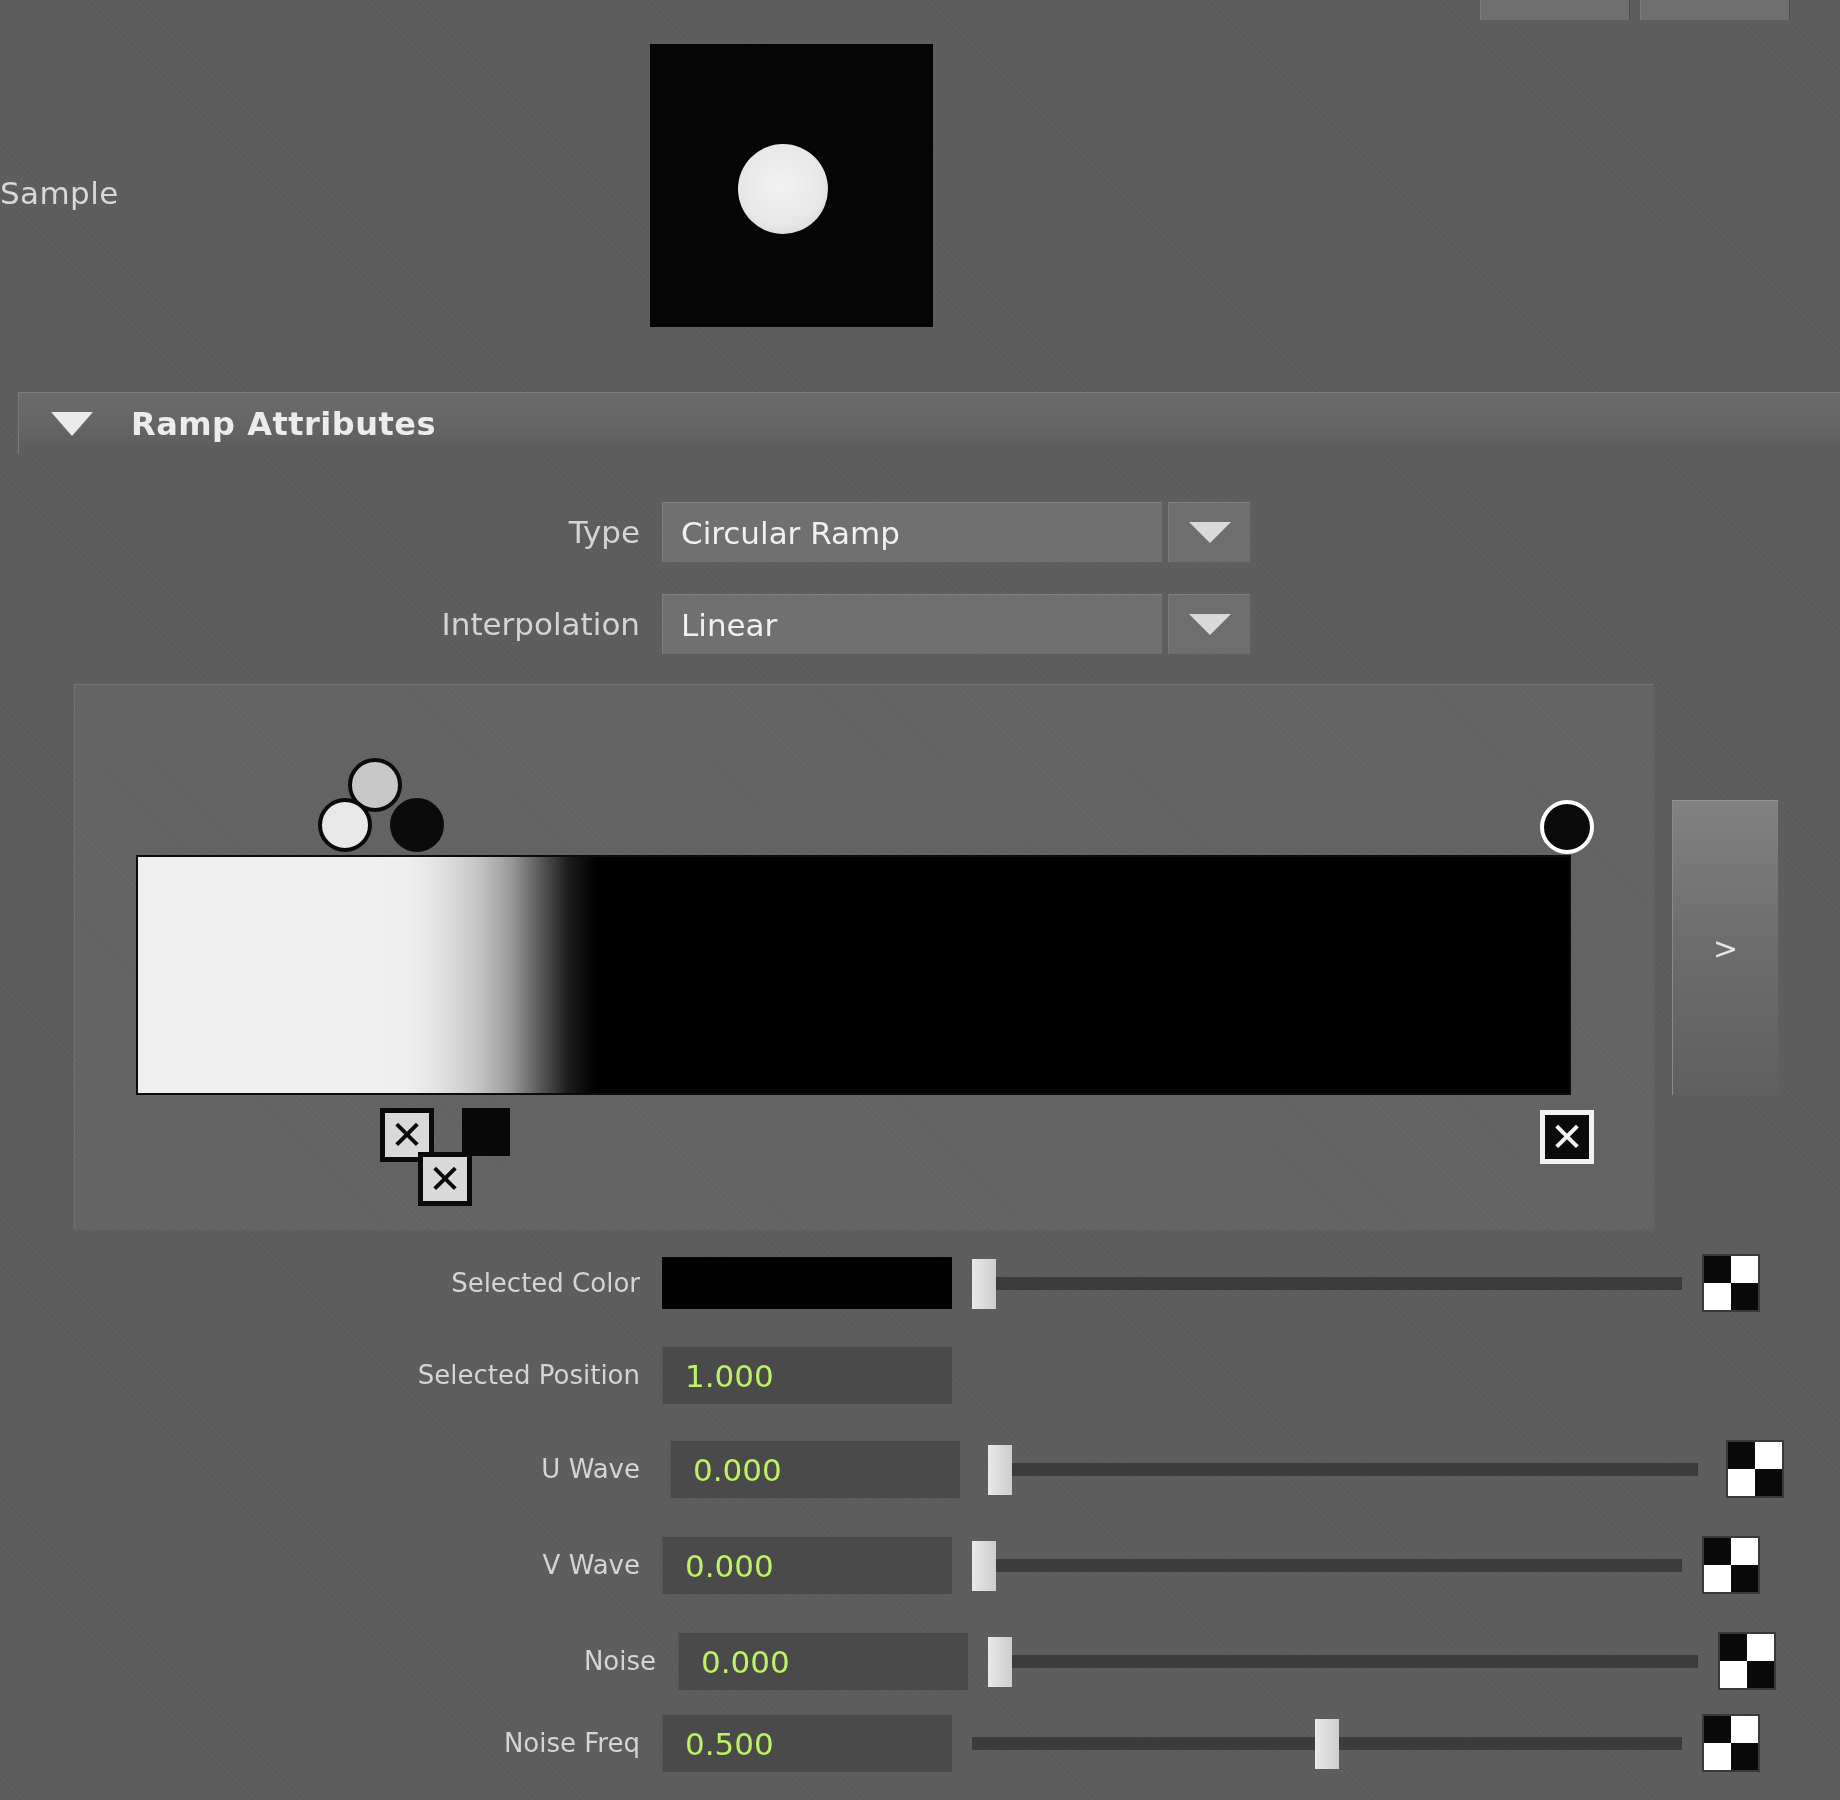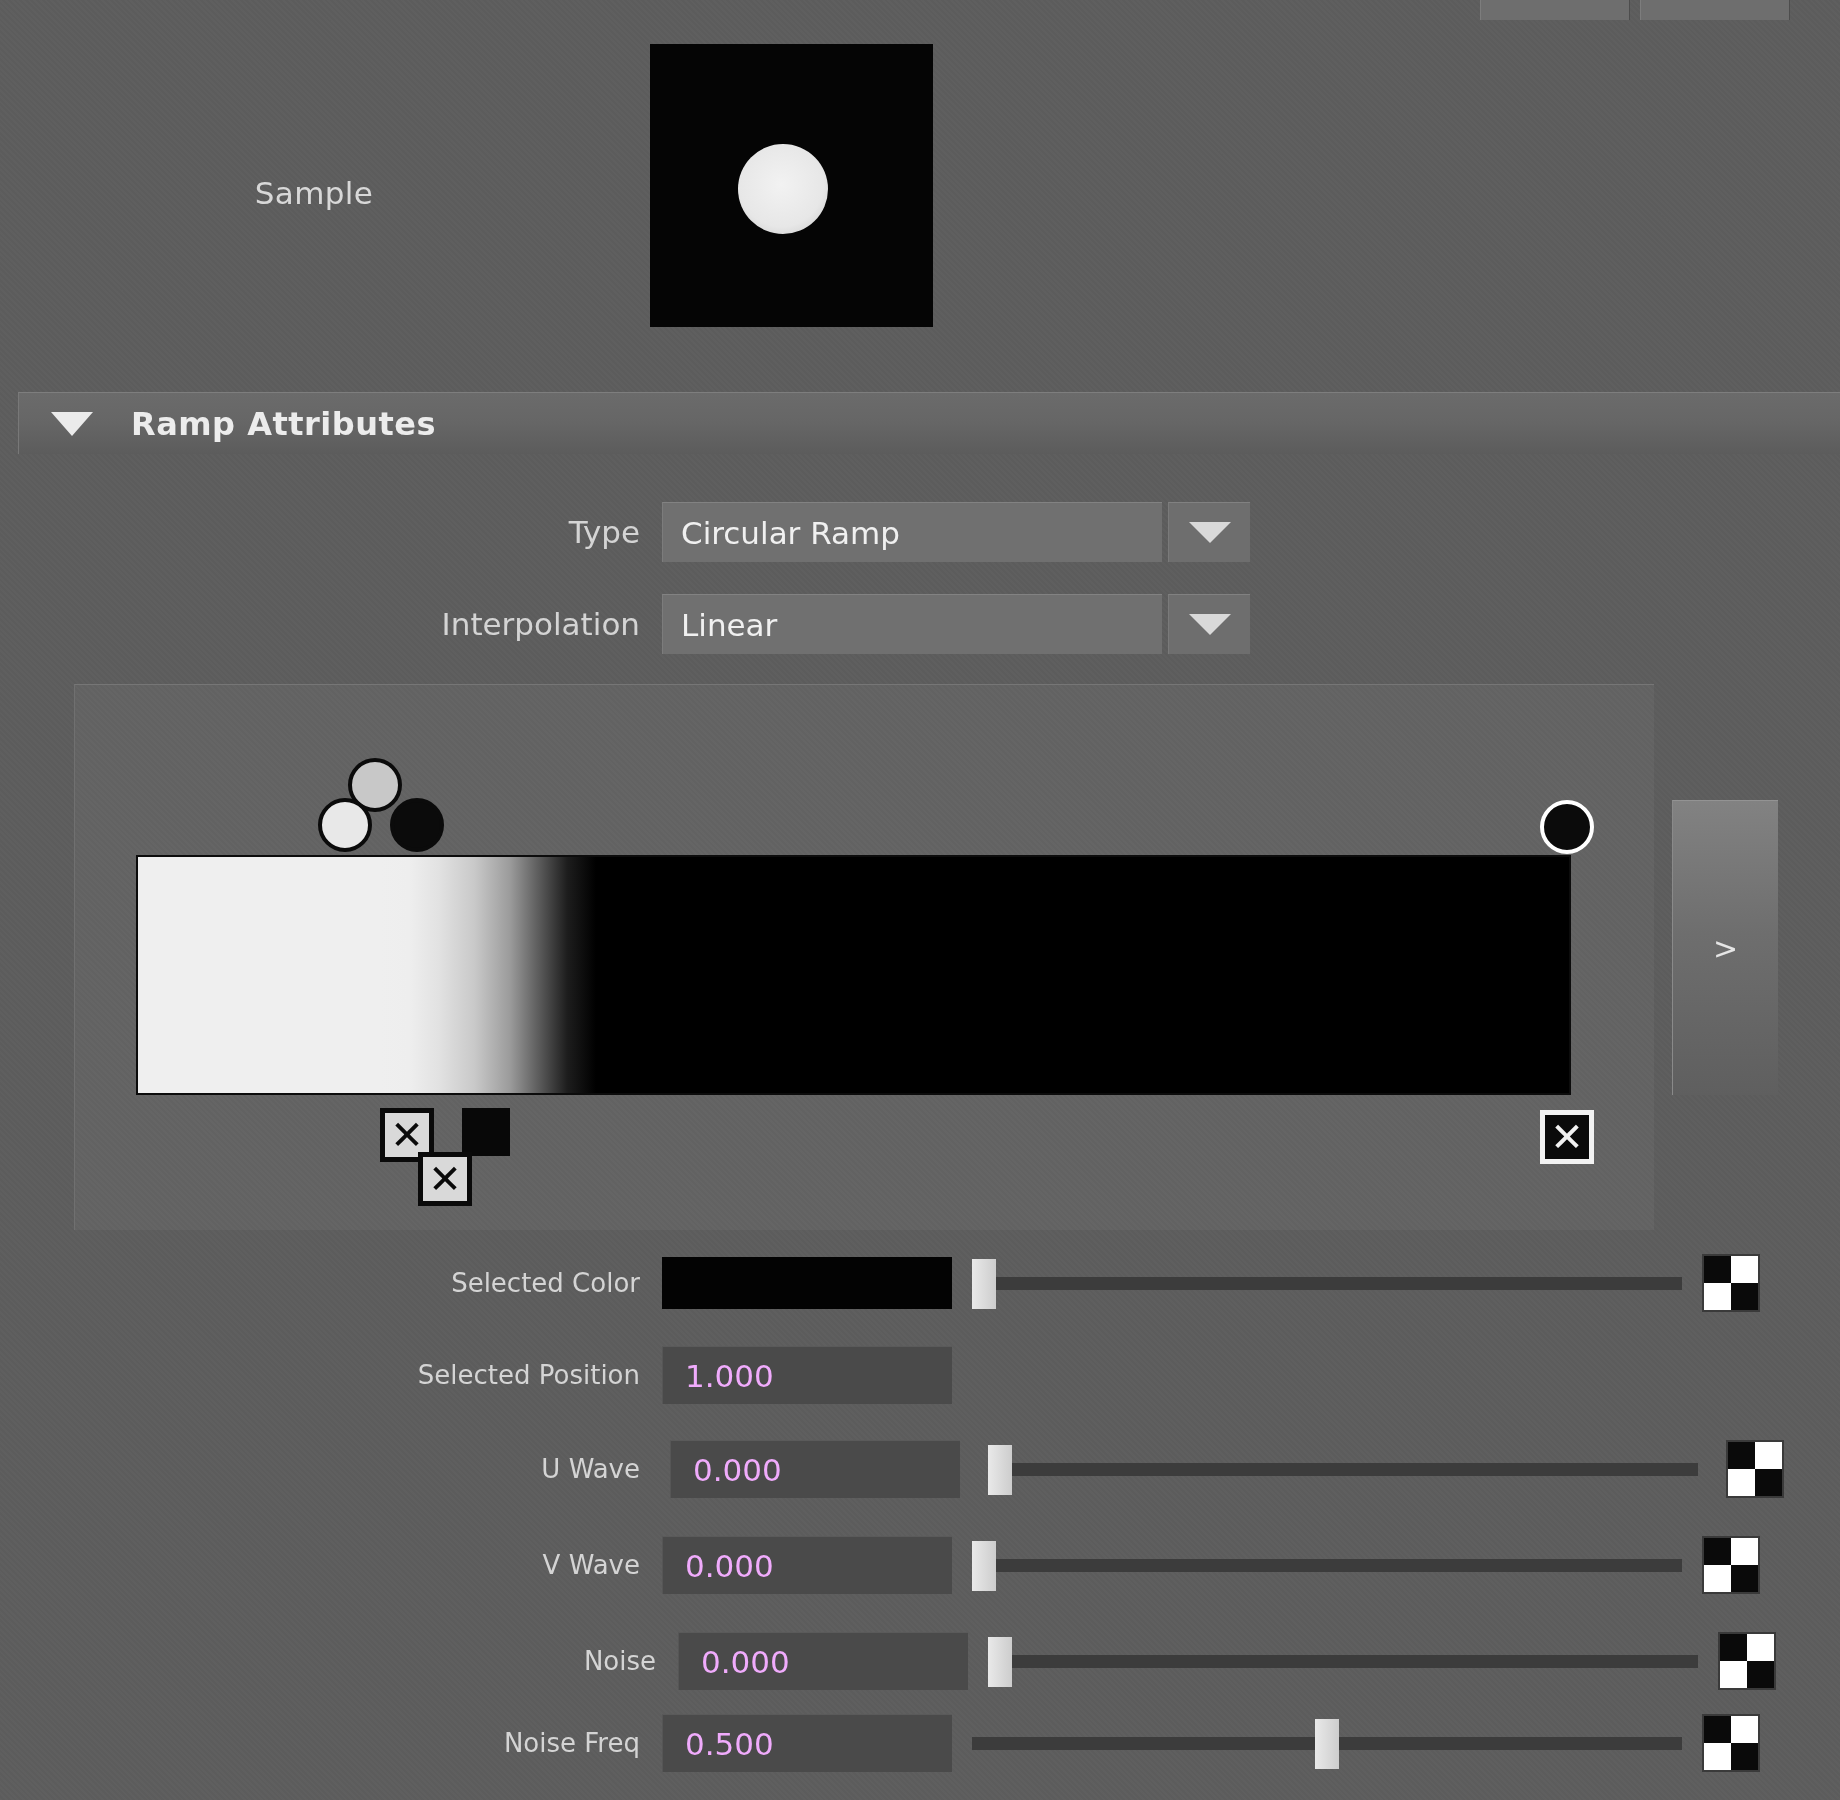--- a/index.html
+++ b/index.html
@@ -38,21 +38,21 @@
 
   
   .sample-row {
     position: absolute;
     top: 60px; left: 0;
     width: 1840px; height: 250px;
     display: flex; align-items: center;
   }
   .sample-label {
     width: 650px;
-    text-align: center;
+    text-align: left;
     padding-right: 22px;
     color: #d8d8d8;
     font-size: 31px;
     letter-spacing: 0.4px;
     margin-top: 16px;
   }
   .sample-swatch {
     width: 283px; height: 283px;
     background: #050505;
     position: relative;
@@ -214,21 +214,21 @@
     font-size: 26px;
     white-space: nowrap;
   }
   .attr-value {
     width: 290px; height: 58px;
     background: #4a4a4a;
     border-top: 1px solid #5a5a5a;
     border-left: 1px solid #565656;
     display: flex; align-items: center;
     padding-left: 22px;
-    color: #f0abfc;
+    color: #bef264;
     font-size: 31px;
   }
   .attr-color {
     width: 290px; height: 52px;
     background: #030303;
   }
 
   .slider {
     position: relative;
     width: 710px; height: 58px;

